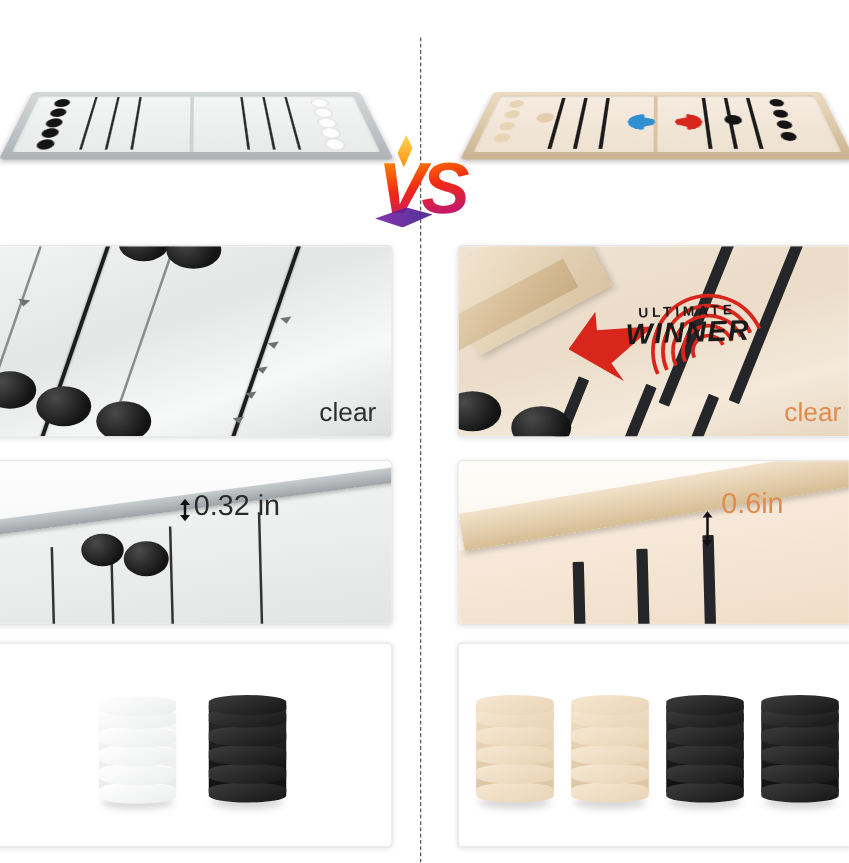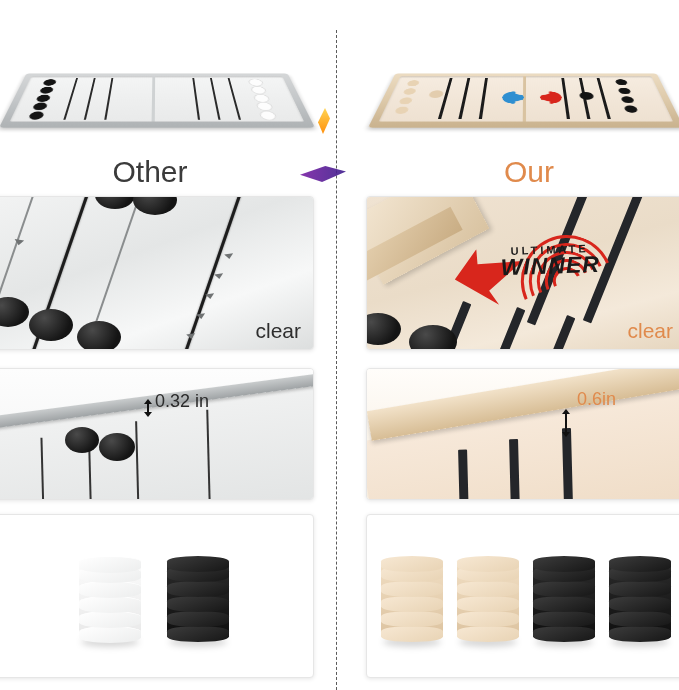--- a/index.html
+++ b/index.html
@@ -165,21 +165,21 @@
     background:linear-gradient(180deg,#f2e2c9,#d7bd95);transform:rotate(-9.5deg);
     box-shadow:0 3px 4px rgba(0,0,0,.18);
   }
   .deck-thick{
     position:absolute;left:0px;top:44px;width:340px;height:120px;
     background:linear-gradient(180deg,#f7e9da,#efdcc6);transform:rotate(-9.5deg);
   }
   .mline{position:absolute;background:#1e1e1e;transform-origin:top left;}
   .mline-thin{width:2.2px;height:110px;background:#333;}
   .mline-thick{width:9px;height:110px;background:#24262a;border-radius:1px;}
-  .measure{position:absolute;font-size:18px;}
+  .measure{position:absolute;font-size:23px;}
   .m-thin{color:#2b2b2b;left:160px;top:22px;}
   .m-thick{color:#e08a4c;left:210px;top:20px;}
   .arrowv{position:absolute;width:1.6px;background:#111;}
   .arrowv:before,.arrowv:after{
     content:"";position:absolute;left:-3px;width:0;height:0;
     border-left:4px solid transparent;border-right:4px solid transparent;
   }
   .arrowv:before{top:-4px;border-bottom:5px solid #111;}
   .arrowv:after{bottom:-4px;border-top:5px solid #111;}
 
@@ -264,24 +264,23 @@
           <div class="puckdot" style="left:85%;top:28%;width:12px;height:12px;background:#141414"></div>
           <div class="puckdot" style="left:85%;top:48%;width:12px;height:12px;background:#141414"></div>
           <div class="puckdot" style="left:85%;top:68%;width:12px;height:12px;background:#141414"></div>
           <div class="puckdot" style="left:70%;top:38%;width:14px;height:14px;background:#141414"></div>
         </div>
       </div>
     </div>
   </div>
 
   <div class="vs-flame"></div>
+  <div class="vs">VS</div>
   <div class="vs-tail"></div>
 
-  <div class="lbl lbl-other">Other</div>
-  <div class="lbl lbl-our">Our</div>
 
   <div class="panel p-blurry">
     <div class="photo ph-blurry">
       <div class="greyslash" style="left:42px;top:-16px;transform:rotate(19deg)"></div>
       <div class="slash" style="left:96px;top:-18px;transform:rotate(19deg)"></div>
       <div class="greyslash" style="left:150px;top:-20px;transform:rotate(19deg)"></div>
       <div class="slash" style="left:250px;top:-22px;transform:rotate(19deg)"></div>
       <div class="puck-blk" style="left:100px;top:-16px;width:40px;height:28px"></div>
       <div class="puck-blk" style="left:138px;top:-12px;width:44px;height:30px"></div>
       <div class="puck-blk" style="left:-8px;top:100px;width:42px;height:30px"></div>

